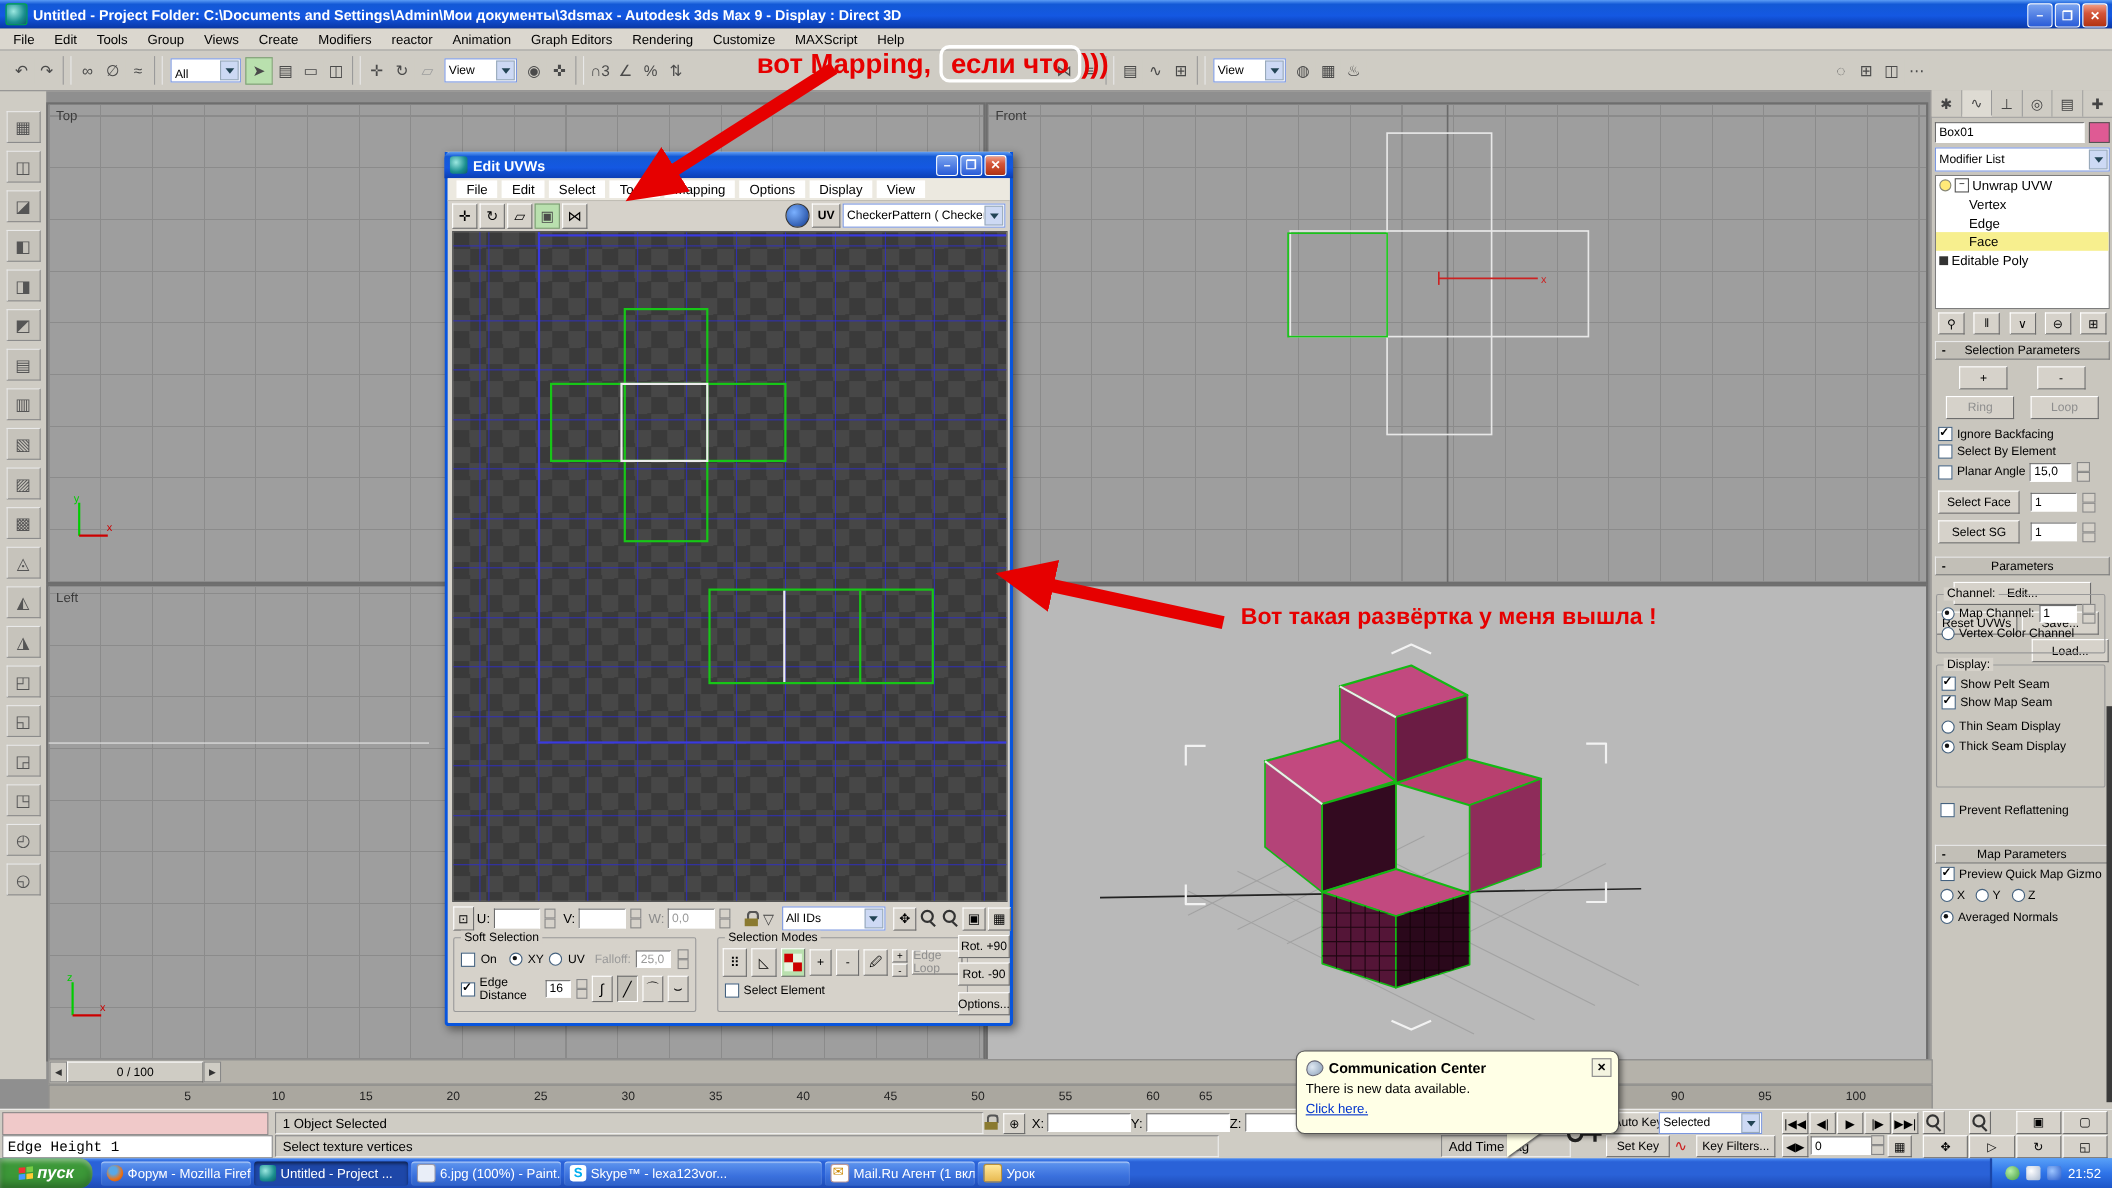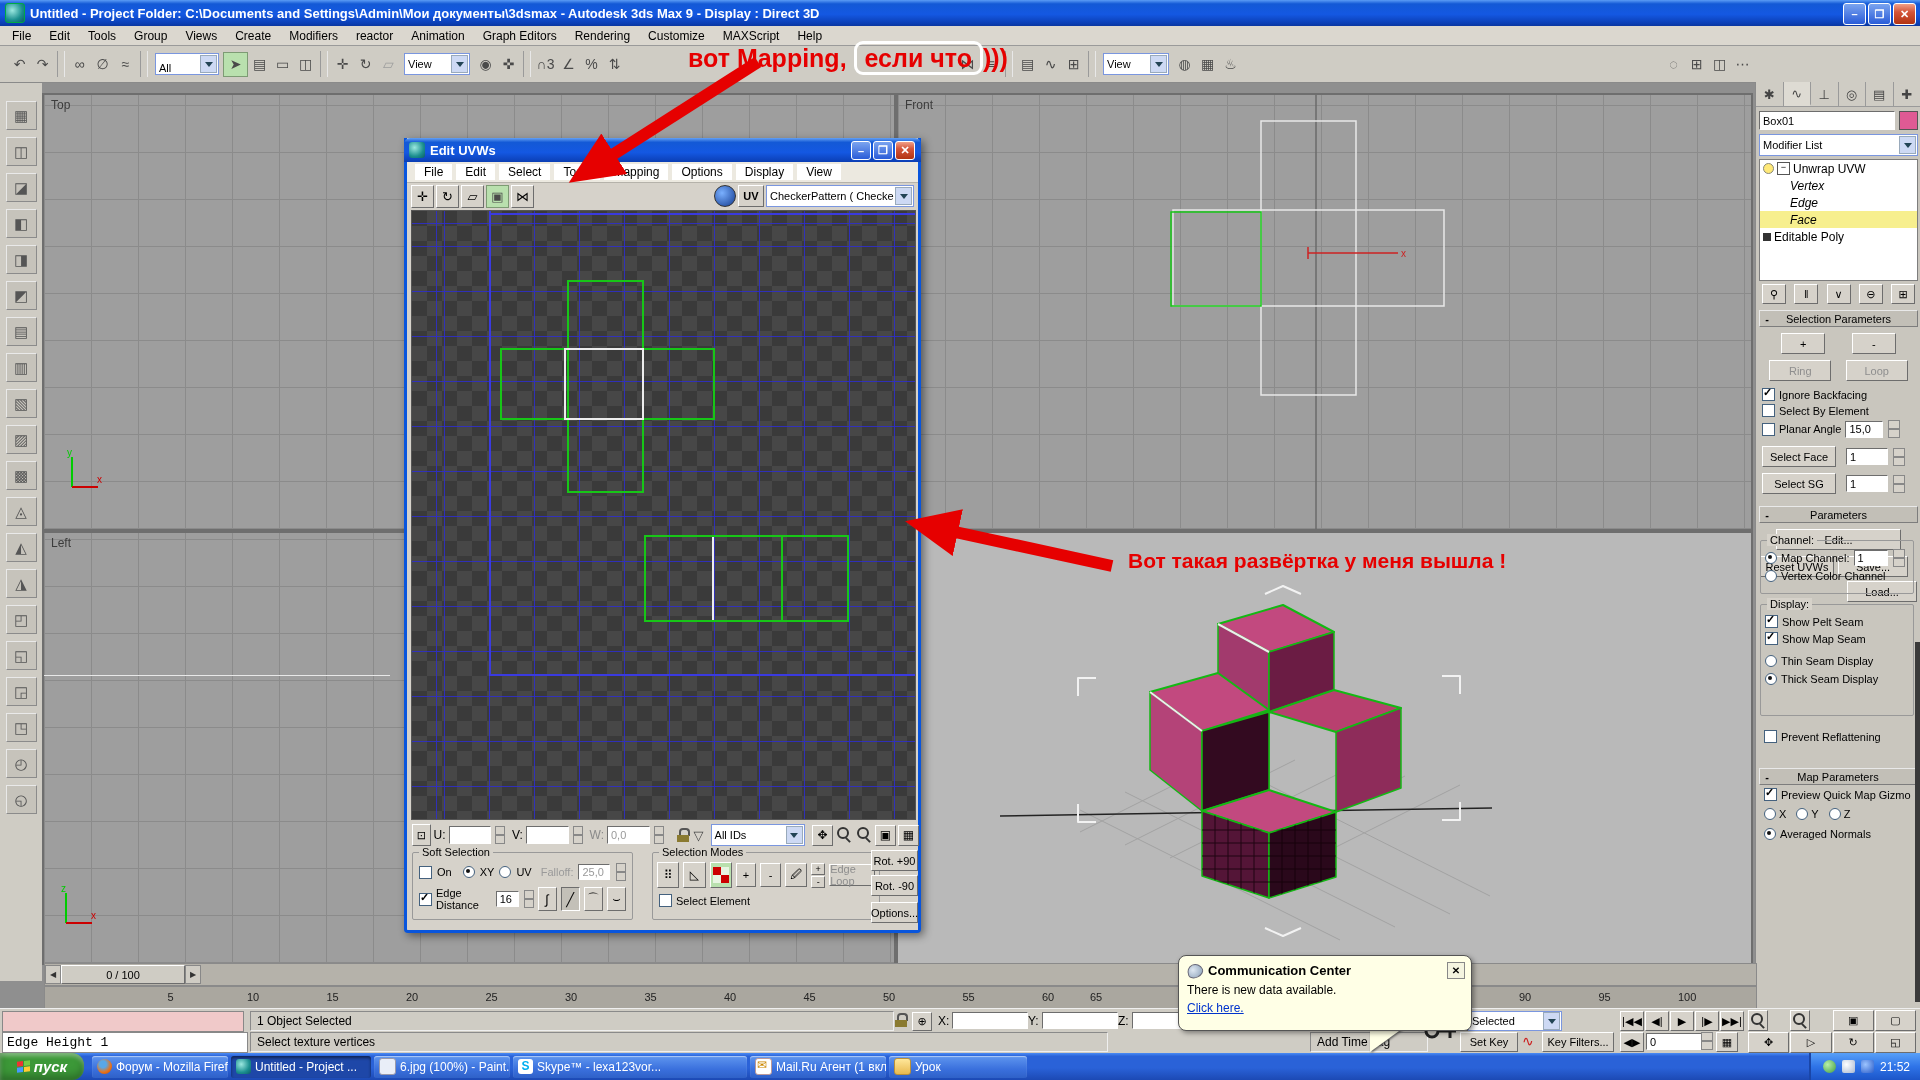--- a/index.html
+++ b/index.html
@@ -104,21 +104,21 @@
   #cmd-tabs{display:flex;height:24px;border-bottom:1px solid #9a9a9a;}
   .cmd-tab{flex:1;display:flex;align-items:center;justify-content:center;font-size:13px;color:#444;
     border-right:1px solid #9a9a9a;background:#cfccc4;}
   .cmd-tab.active{background:#dedbd3;border-bottom:2px solid #dedbd3;}
   .rollout{margin:6px 3px 0 3px;height:15px;background:#c2bfb7;border:1px solid;border-color:#e9e9e9 #7d7d7d #7d7d7d #e9e9e9;
     display:flex;align-items:center;font-size:11px;}
   .rollout .minus{width:14px;text-align:center;font-weight:bold;}
   .rollout .rtitle{flex:1;text-align:center;margin-right:14px;}
   #stack-list{margin:3px;background:#fff;border:1px solid #7d7d7d;height:120px;font-size:12px;overflow:hidden;}
   .stack-row{display:flex;align-items:center;height:17px;padding-left:3px;gap:3px;}
-  .stack-row.sub{padding-left:30px;font-style:italic;}
+  .stack-row.sub{padding-left:30px;}
   .stack-row.sel{background:#f7ef8e;}
   .bulb{width:9px;height:9px;border-radius:50%;background:#ffe978;border:1px solid #887;}
   .sqico{width:8px;height:8px;background:#333;}
   .exp{width:11px;height:11px;border:1px solid #555;background:#fff;font-size:9px;line-height:9px;text-align:center;}
   .cplbl{font-size:11px;}
   
   #statusbar{position:absolute;left:0;top:1008px;width:1920px;height:45px;background:#cfccc4;border-top:1px solid #efefef;}
   #listener-pink{position:absolute;left:2px;top:2px;width:240px;height:19px;background:#f0c9c9;border:1px solid #888;}
   #listener-white{position:absolute;left:2px;top:23px;width:240px;height:19px;background:#fff;border:1px solid #888;
     font-family:"Liberation Mono",monospace;font-size:13px;display:flex;align-items:center;padding-left:4px;}
@@ -729,21 +729,21 @@
     <span class="field" style="position:absolute;left:1132px;top:3px;width:68px;height:15px;"></span>
     <div class="statfield" style="left:1310px;top:2px;width:110px;height:18px;justify-content:center;">Grid = 10,0</div>
     <div class="statfield" style="left:1310px;top:23px;width:110px;height:18px;">Add Time Tag</div>
     <svg width="34" height="26" style="position:absolute;left:1424px;top:9px;">
       <circle cx="8" cy="13" r="6" fill="none" stroke="#222" stroke-width="3"></circle>
       <line x1="14" y1="13" x2="32" y2="13" stroke="#222" stroke-width="3"></line>
       <line x1="26" y1="13" x2="26" y2="20" stroke="#222" stroke-width="3"></line>
     </svg>
     <span class="btn" style="position:absolute;left:1460px;top:2px;width:56px;height:18px;">Auto Key</span>
     <span class="btn" style="position:absolute;left:1460px;top:23px;width:56px;height:18px;">Set Key</span>
-    <span class="combo" style="position:absolute;left:1468px;top:2px;width:92px;height:18px;">
+    <span class="combo" style="position:absolute;left:1508px;top:2px;width:92px;height:18px;">
       <span class="combo-text">Selected</span>
       <span class="combo-arrow"></span>
     </span>
     <span style="position:absolute;left:1522px;top:24px;color:#c22;font-size:14px;">∿</span>
     <span class="btn" style="position:absolute;left:1542px;top:23px;width:70px;height:18px;">Key Filters...</span>
     <span class="btn minibtn" style="left:1620px;top:2px;width:22px;height:18px;">|◀◀</span>
     <span class="btn minibtn" style="left:1645px;top:2px;width:22px;height:18px;">◀|</span>
     <span class="btn minibtn" style="left:1670px;top:2px;width:22px;height:18px;">▶</span>
     <span class="btn minibtn" style="left:1695px;top:2px;width:22px;height:18px;">|▶</span>
     <span class="btn minibtn" style="left:1720px;top:2px;width:22px;height:18px;">▶▶|</span>

